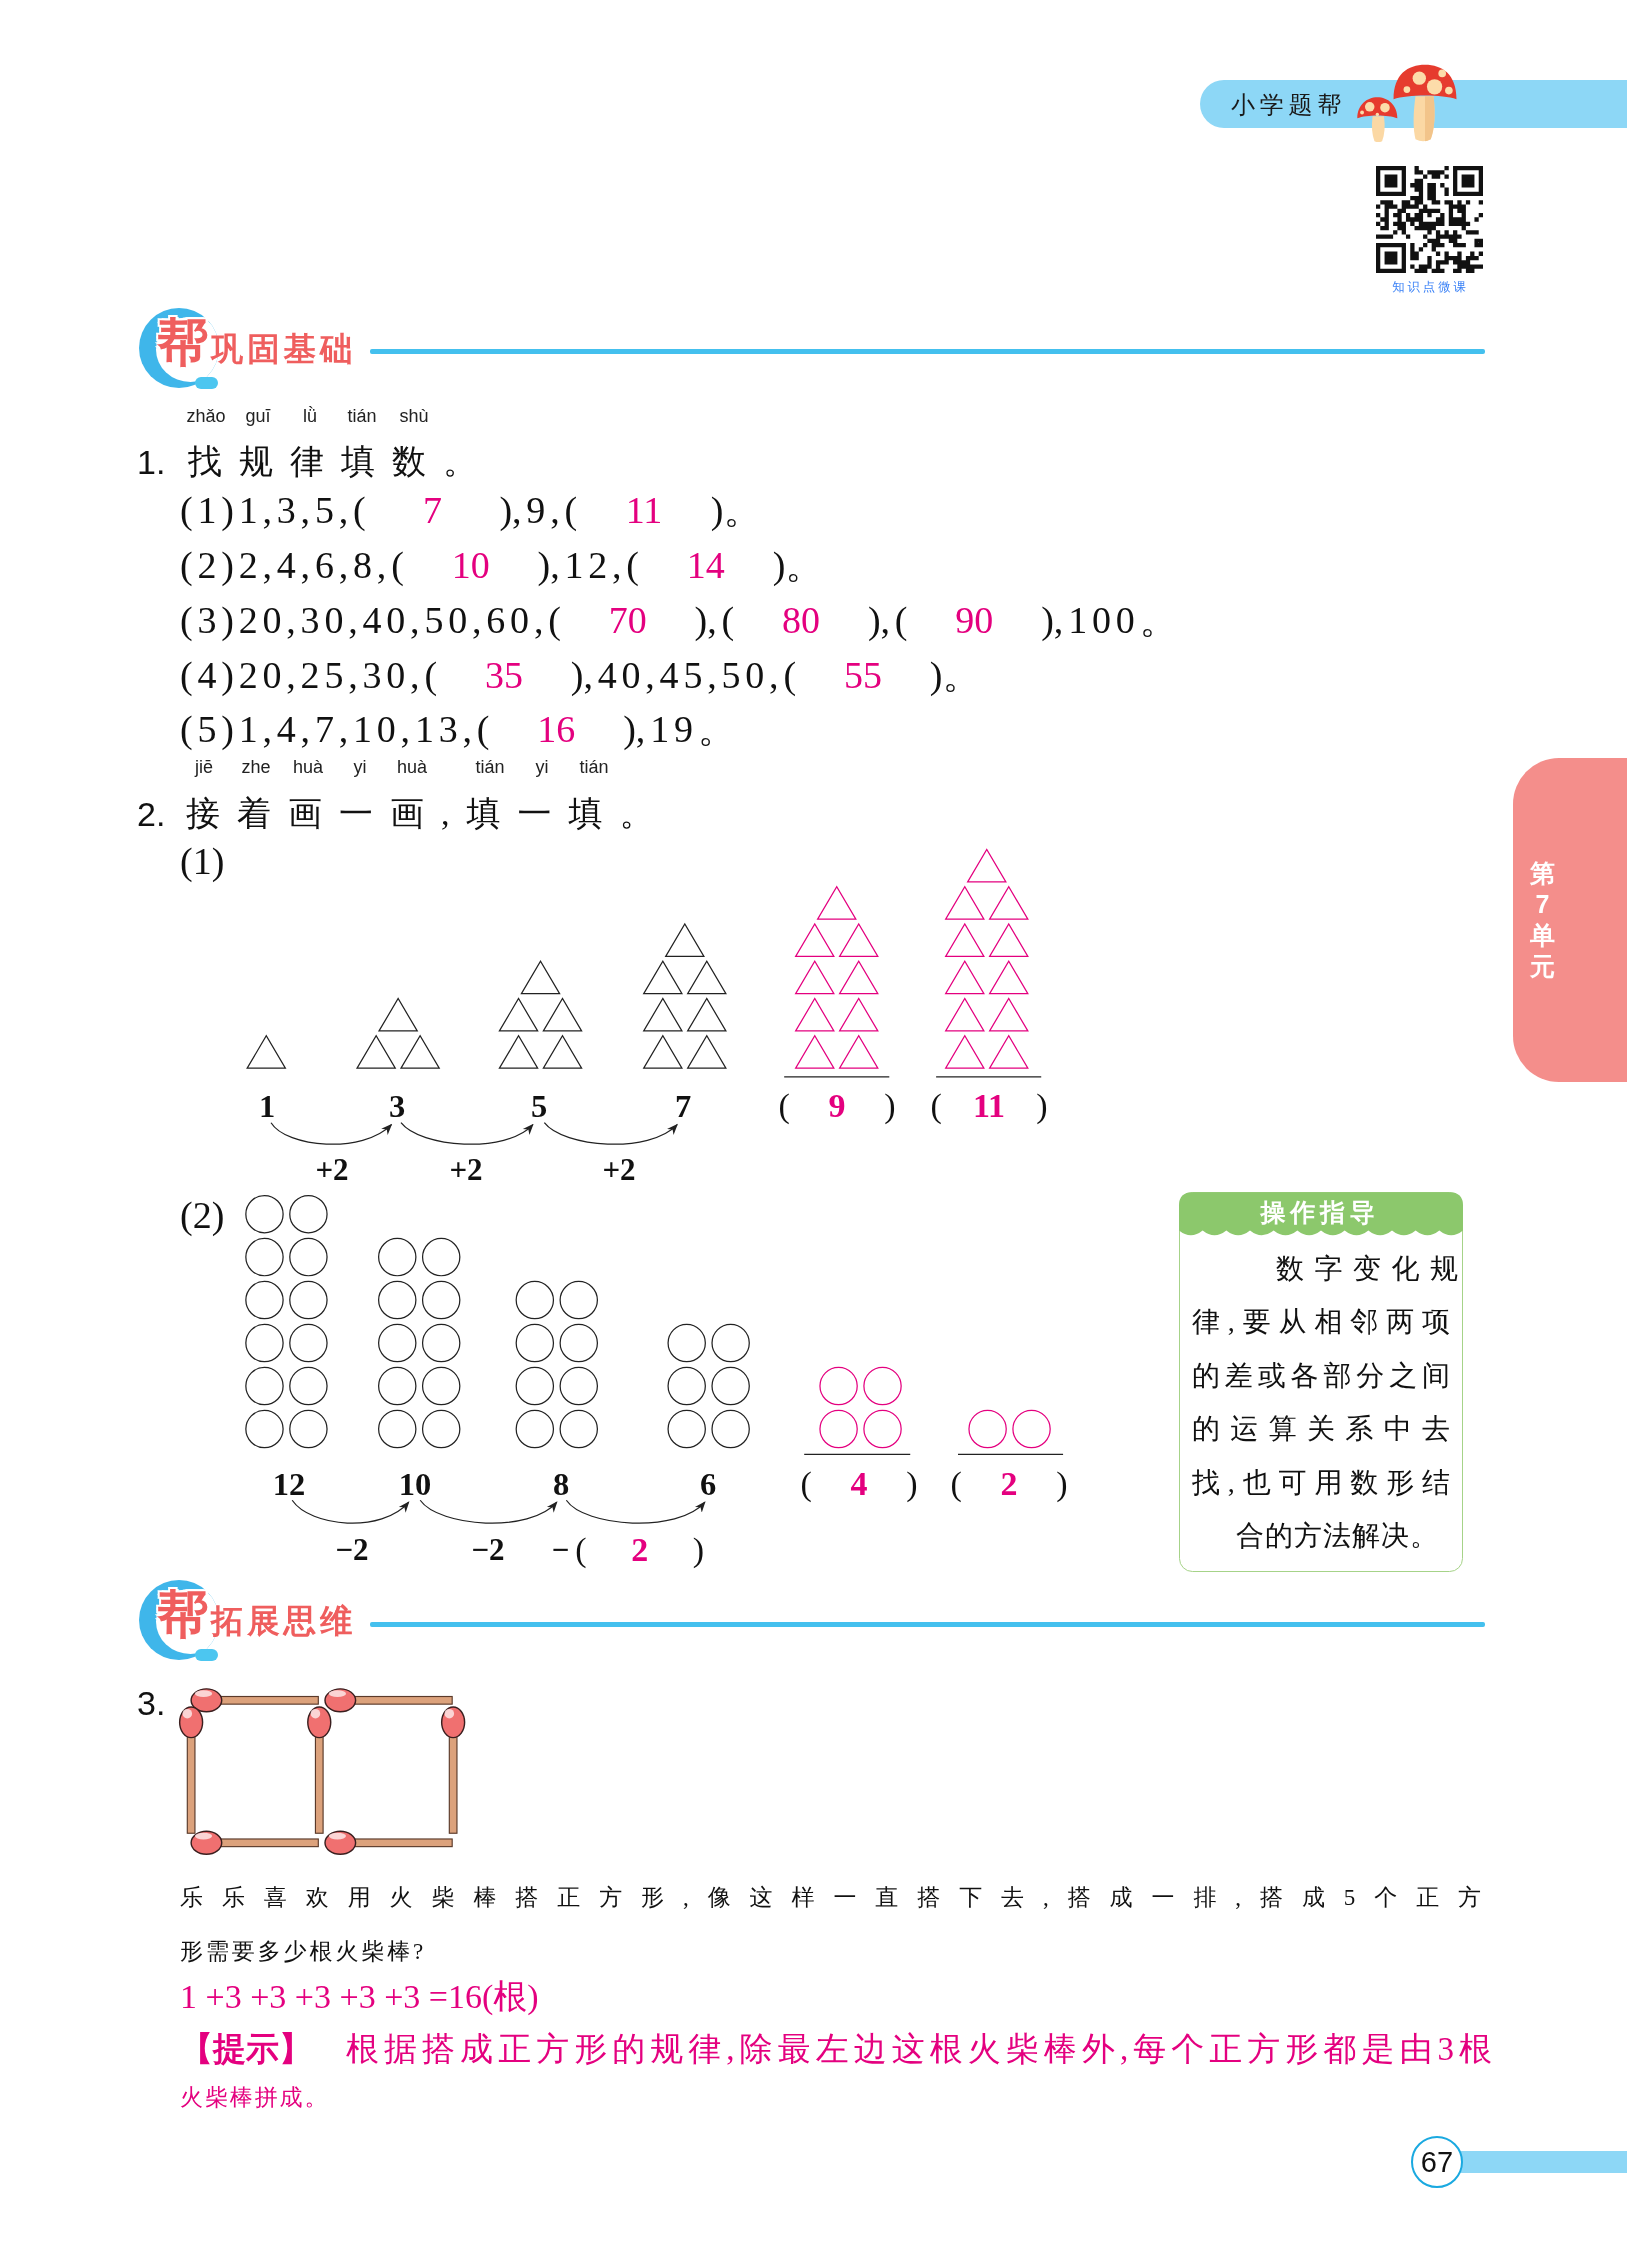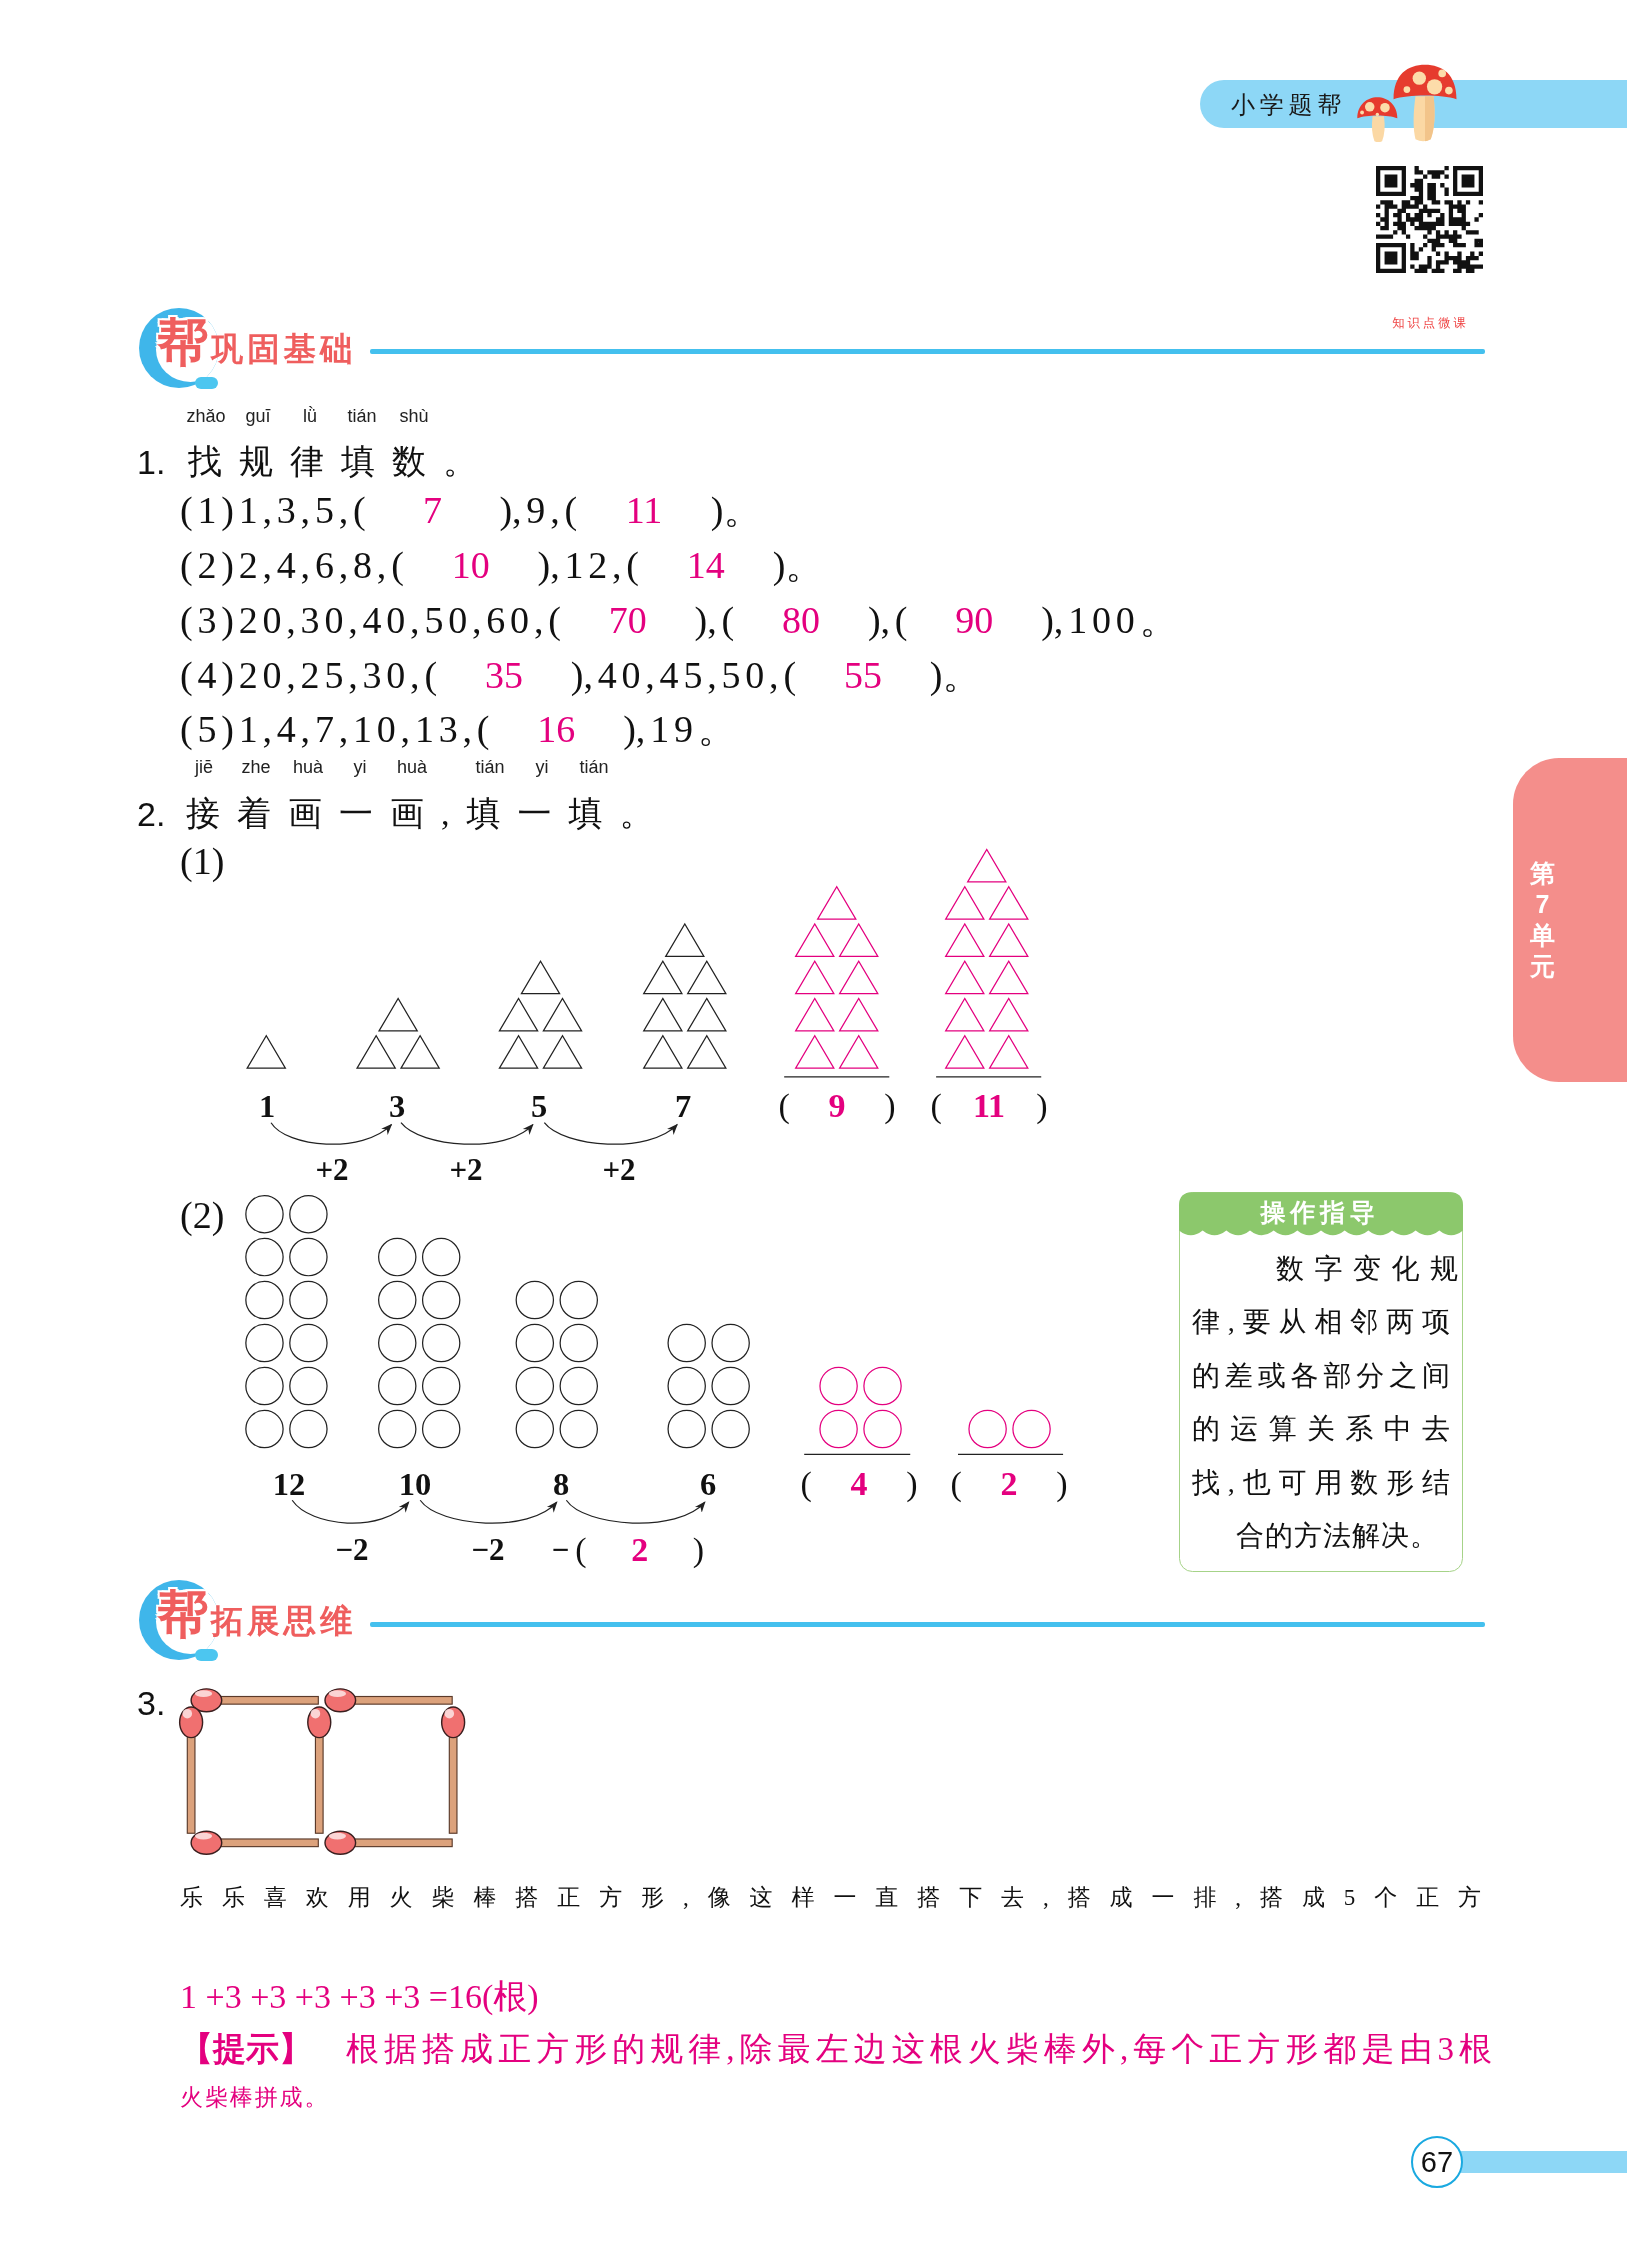--- a/index.html
+++ b/index.html
@@ -7,21 +7,21 @@
     position: relative; width: 1628px; height: 2260px; overflow: hidden; background: #fff;
     font-family: "Liberation Serif", "DejaVu Serif", serif; color: #111;
   }
   .abs { position: absolute; }
   .ctr { position: absolute; transform: translate(-50%, -50%); white-space: nowrap; }
   .pink { color: #e4007f; }
 
   
   .banner { background: #8dd7f6; border-radius: 24px 0 0 24px; }
   .brand { font: 24px/38px "Liberation Sans", "DejaVu Sans", sans-serif; letter-spacing: 4.8px; color: #1a1a1a; }
-  .qr-cap { font: 12.4px/15.3px "Liberation Serif", serif; color: #ef4444; text-align: center; letter-spacing: 2.9px; margin-top: 36px; }
+  .qr-cap { font: 12.4px/15.3px "Liberation Serif", serif; color: #3b82f6; text-align: center; letter-spacing: 2.9px; }
   .title { font: bold 38px/48px "Liberation Sans", "DejaVu Sans", sans-serif; letter-spacing: 2.9px; text-align: center; color: #111; }
 
   
   .sec-ring { width: 80px; height: 80px; border-radius: 50%; background: #3fb6ea; overflow: hidden; }
   .sec-ring::after { content: ""; position: absolute; left: 17px; top: 8.6px; width: 69px; height: 65px; border-radius: 50%; background: #fff; }
   .sec-tail { width: 23px; height: 11.5px; border-radius: 7.6px; background: #4cc6f0; }
   .sec-badge { font: bold 52px/57px "Liberation Sans", "DejaVu Sans", sans-serif; color: #ef5e5e;
     text-shadow: 1.9px 1.9px 0 #fff, -1.9px -1.9px 0 #fff, 1.9px -1.9px 0 #fff, -1.9px 1.9px 0 #fff, 0 2.9px 0 #fff, 2.9px 0 0 #fff; }
   .sec-label { font: bold 32.5px/42px "Liberation Sans", "DejaVu Sans", sans-serif; color: #ef5e5e; letter-spacing: 3.8px; }
   .sec-line { height: 4.8px; background: #44c0ee; border-radius: 1.9px; }
@@ -336,20 +336,21 @@
       <ellipse cx="353" cy="1772" rx="9" ry="3.5"></ellipse>
       <ellipse cx="196" cy="1793" rx="5" ry="5"></ellipse>
       <ellipse cx="330" cy="1793" rx="5" ry="5"></ellipse>
       <ellipse cx="470" cy="1793" rx="5" ry="5"></ellipse>
       <ellipse cx="213" cy="1921" rx="9" ry="3.5"></ellipse>
       <ellipse cx="353" cy="1921" rx="9" ry="3.5"></ellipse>
     </g>
   </svg>
 
   <div class="q3-line justify" style="top:1874px;">乐乐喜欢用火柴棒搭正方形,像这样一直搭下去,搭成一排,搭成5个正方</div>
+  <div class="q3-line" style="top:1928px;">形需要多少根火柴棒?</div>
   <div class="q3-line answer-line" style="top:1973px;">1 +3 +3 +3 +3 +3 =16(根)</div>
   <div class="hint-row" style="top:2025px;">
     <span class="hint-label">【提示】</span>
       <span class="hint-text">根据搭成正方形的规律,除最左边这根火柴棒外,每个正方形都是由3根</span>
   </div>
   <div class="q3-line pink" style="top:2074px;letter-spacing:1.9px;">火柴棒拼成。</div>
 
   <div class="abs pn-bar" style="left:1461px;top:2151px;width:167px;height:22px;"></div>
   <div class="abs pn-circle" style="left:1411px;top:2136px;">
     <span>67</span>

